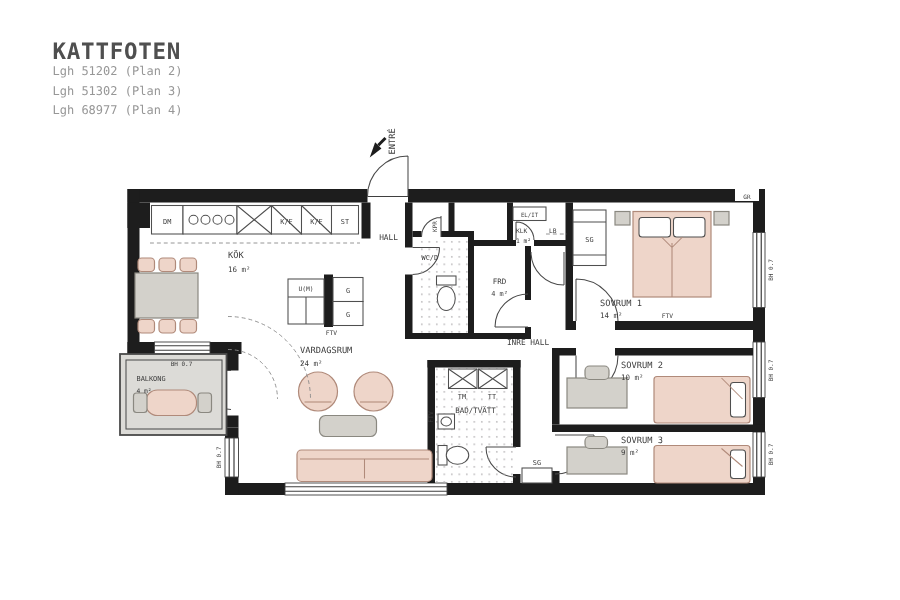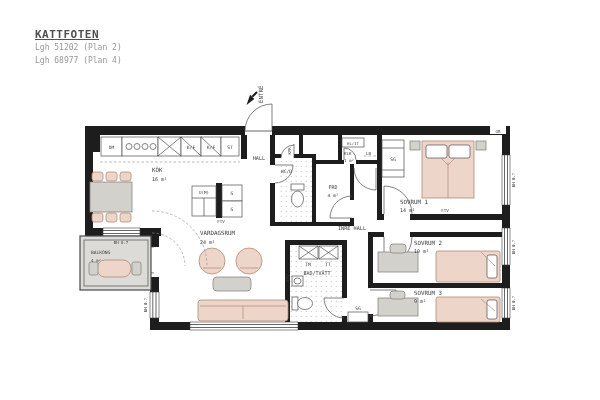--- a/index.html
+++ b/index.html
@@ -1,19 +1,19 @@
 <!DOCTYPE html>
 <html style="--bg: #ffffff; --wall: #1d1d1d; --stroke: #4f4f4f; --pink: #eed5c9; --pinkStroke: #b08a7a; --gray: #d3d1cb; --grayStroke: #8a8880; --balcony: #dcdbd7; --tile: #b5b3b5; --text: #3c3c3c; --titleMain: #4f4f4f; --titleSub: #979797;"><head>
 <meta charset="utf-8">
 <style>
   html,body{margin:0;padding:0;}
   body{width:600px;height:400px;background:var(--bg,#fff);position:relative;overflow:hidden;
        font-family:"DejaVu Sans Mono",monospace;}
   .title-block{position:absolute;left:35px;top:28px;line-height:13px;}
-  .tb-name{font-size:11px;font-weight:bold;color:var(--titleMain,#4f4f4f);letter-spacing:.5px;text-decoration:underline;}
+  .tb-name{font-size:15px;font-weight:bold;color:var(--titleMain,#4f4f4f);letter-spacing:.5px;}
   .tb-unit{font-size:8px;color:var(--titleSub,#979797);}
   svg{position:absolute;left:0;top:0;}
   svg text{font-family:"DejaVu Sans Mono",monospace;fill:var(--text,#3c3c3c);}
   .t6{font-size:5.8px;} .t52{font-size:5.2px;} .t5{font-size:5px;}
   .t46{font-size:4.6px;} .t42{font-size:4.2px;} .t4{font-size:4px;} .t38{font-size:3.8px;}
   .wall{fill:var(--wall,#1d1d1d);}
   .thin{fill:#fff;stroke:var(--stroke,#4f4f4f);stroke-width:.7;}
   .ln{fill:none;stroke:var(--stroke,#4f4f4f);stroke-width:.7;}
   .winline{fill:none;stroke:#3f3f3f;stroke-width:.8;}
   .winbox{fill:#fff;stroke:#3f3f3f;stroke-width:.6;}
@@ -26,20 +26,21 @@
   .tiledot{fill:var(--tile,#b5b3b5);}
   .arrow{fill:#1d1d1d;stroke:none;}
   .arrowln{stroke:#1d1d1d;stroke-width:2;fill:none;}
 </style>
 </head>
 <body>
 
 <div class="title-block">
   <div class="tb-name">KATTFOTEN</div>
   <div class="tb-unit">Lgh 51202 (Plan 2)</div>
+  <div class="tb-unit">Lgh 51302 (Plan 3)</div>
   <div class="tb-unit">Lgh 68977 (Plan 4)</div>
 </div>
 
 <svg width="600" height="400" viewBox="0 0 600 400">
   <defs>
     <pattern id="tiles" width="5" height="5" patternUnits="userSpaceOnUse">
       <circle class="tiledot" cx="1.2" cy="1.2" r="0.55"></circle>
     </pattern>
   </defs>
 

